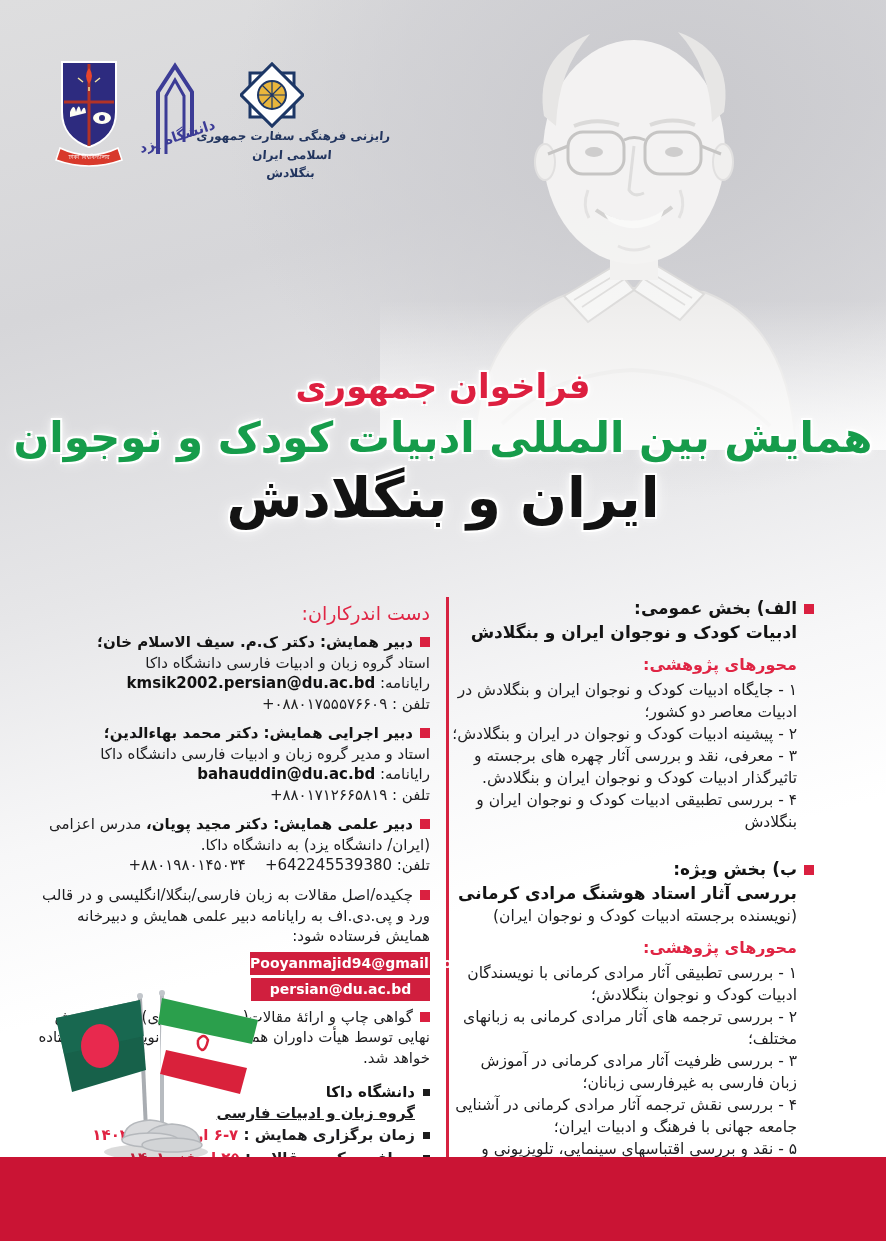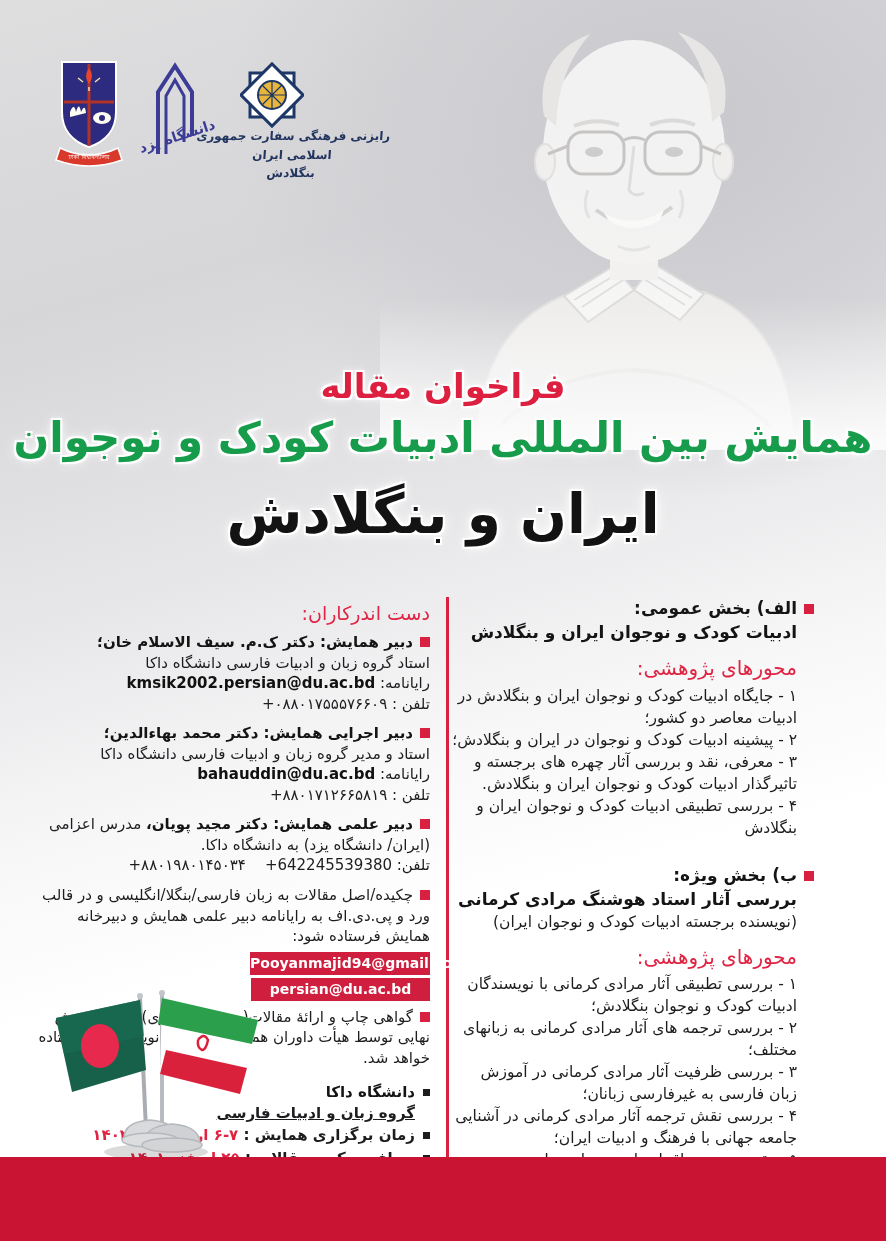--- a/index.html
+++ b/index.html
@@ -9,30 +9,30 @@
       radial-gradient(620px 520px at 76% 10%, #c9c9cd 0%, rgba(206,206,210,.65) 45%, rgba(255,255,255,0) 72%),
       linear-gradient(165deg,#dededf 0%,#d6d6d9 22%,#e6e6e8 42%,#f7f7f8 58%,#ffffff 70%);}
   svg{display:block}
   .abs{position:absolute}
   
   .title-block{left:0;right:0;top:366px;text-align:center;direction:rtl;z-index:6}
   .t-kicker{font-size:34px;font-weight:bold;color:#dd2040;
     text-shadow:0 0 6px #fff,0 0 12px #fff,2px 2px 0 #fff,-2px -2px 0 #fff,2px -2px 0 #fff,-2px 2px 0 #fff;}
   .t-line1{font-size:42px;font-weight:bold;color:#169c4b;margin-top:7px;
     text-shadow:0 0 6px #fff,0 0 14px #fff,2px 2px 0 #fff,-2px -2px 0 #fff,2px -2px 0 #fff,-2px 2px 0 #fff;}
-  .t-line2{font-size:55px;font-weight:bold;color:#131313;margin-top:20px;
+  .t-line2{font-size:55px;font-weight:bold;color:#131313;margin-top:4px;
     text-shadow:0 0 8px #fff,0 0 16px #fff,2px 2px 0 #fff,-2px -2px 0 #fff,2px -2px 0 #fff,-2px 2px 0 #fff;}
   
   .col{direction:rtl;text-align:right;color:#1d1d1f;z-index:5}
   .col-right{left:452px;top:596px;width:362px;font-size:15.5px;line-height:1.42;}
   .col-left{left:38px;top:600px;width:392px;font-size:15px;line-height:1.37;}
   .sq{display:inline-block;width:10px;height:10px;background:#da2040;margin-left:7px;}
   .sqb{display:inline-block;width:7px;height:7px;background:#1c1c1c;margin-left:8px;vertical-align:1px;}
   .h-bold{font-weight:bold;font-size:17px;color:#141414;}
-  .red-label{color:#e02544;font-weight:normal;font-size:20px;margin:10px 0 2px;}
+  .red-label{color:#e02544;font-weight:bold;font-size:16px;margin:10px 0 2px;}
   .red-head{color:#e02544;font-weight:normal;font-size:19px;margin-bottom:6px;}
   .b{font-weight:bold;color:#141414;}
   .item{margin:0;}
   .sec-gap{margin-top:24px;}
   .org{margin-bottom:9px;}
   .ltr{direction:ltr;unicode-bidi:isolate;display:inline-block;}
   .email{font-weight:bold;color:#111;}
   .chip{direction:ltr;width:180px;height:23px;line-height:23px;background:#d01f3e;color:#fff;
     font-weight:bold;font-size:14px;text-align:center;margin:3px 0;cursor:pointer;}
   .venue-sub{margin-right:15px;font-weight:bold;text-decoration:underline;}
@@ -107,21 +107,21 @@
     </g>
     <circle cx="32" cy="33" r="14" fill="#e9b63d" stroke="#1d3766" stroke-width="2"></circle>
     <path d="M18,33 h28 M32,19 v28 M22,23 q10,10 20,20 M42,23 q-10,10 -20,20" stroke="#1d3766" stroke-width="1.2" fill="none"></path>
   </svg>
   <div class="abs attache-caption">
     <div>رایزنی فرهنگی سفارت جمهوری اسلامی ایران</div>
     <div>بنگلادش</div>
   </div>
 
   <div class="abs title-block">
-    <div class="t-kicker">فراخوان مقاله</div>
+    <div class="t-kicker">فراخوان جمهوری</div>
     <div class="t-line1">همایش بین المللی ادبیات کودک و نوجوان</div>
     <div class="t-line2">ایران و بنگلادش</div>
   </div>
 
   <div class="abs divider"></div>
 
   <div class="abs col col-right">
     <div>
       <div class="h-bold">
         <span class="sq"></span><span>الف) بخش عمومی:</span>

